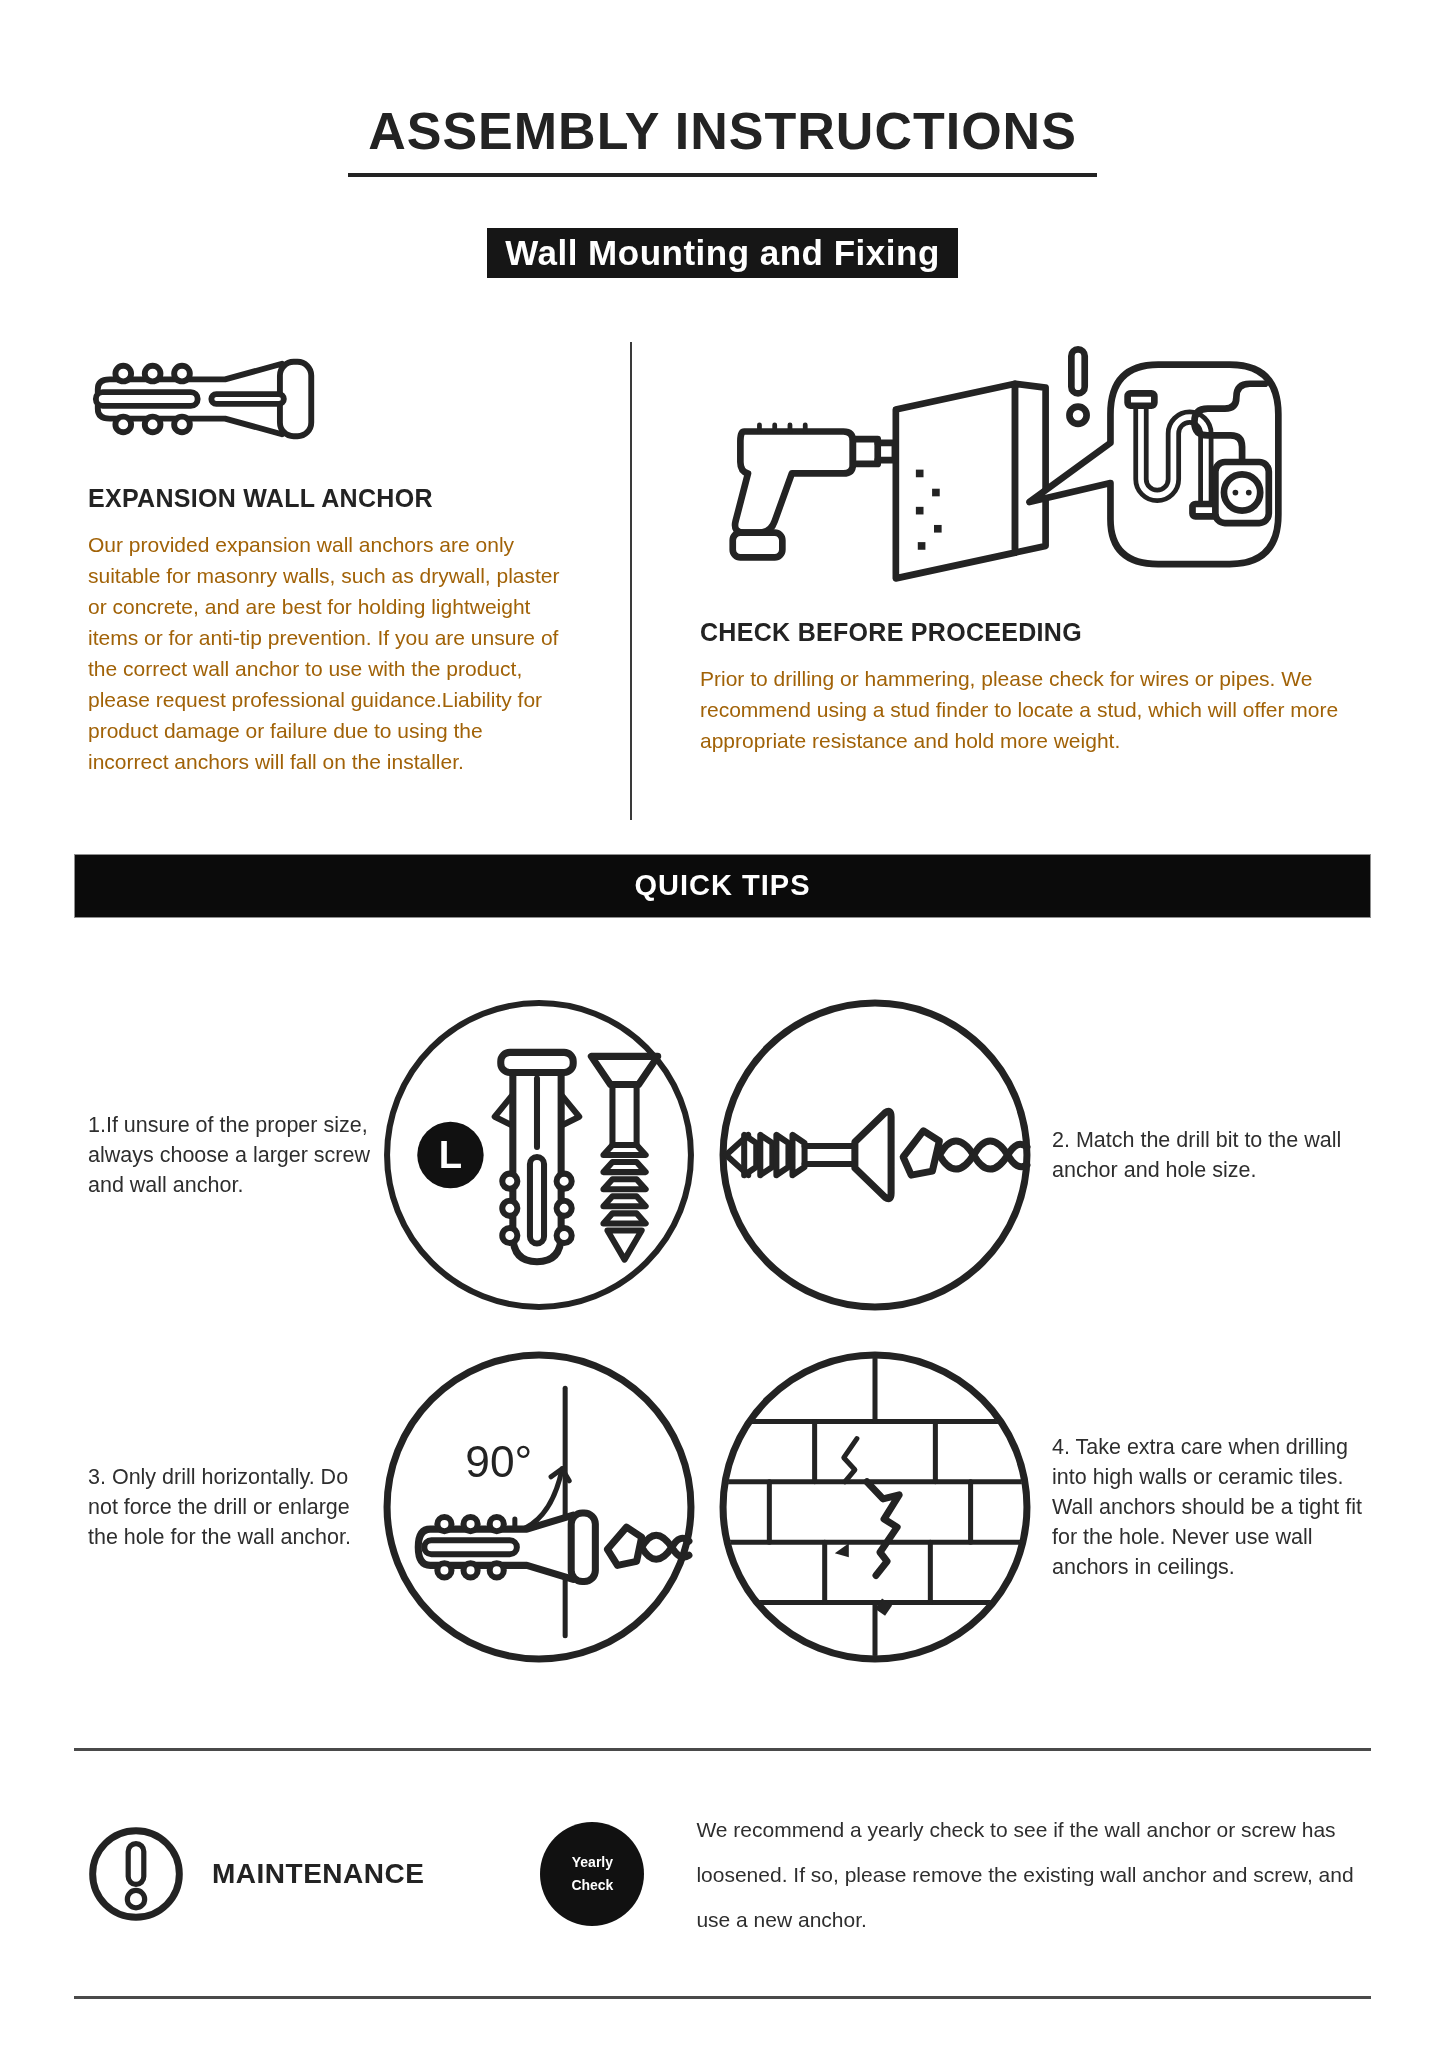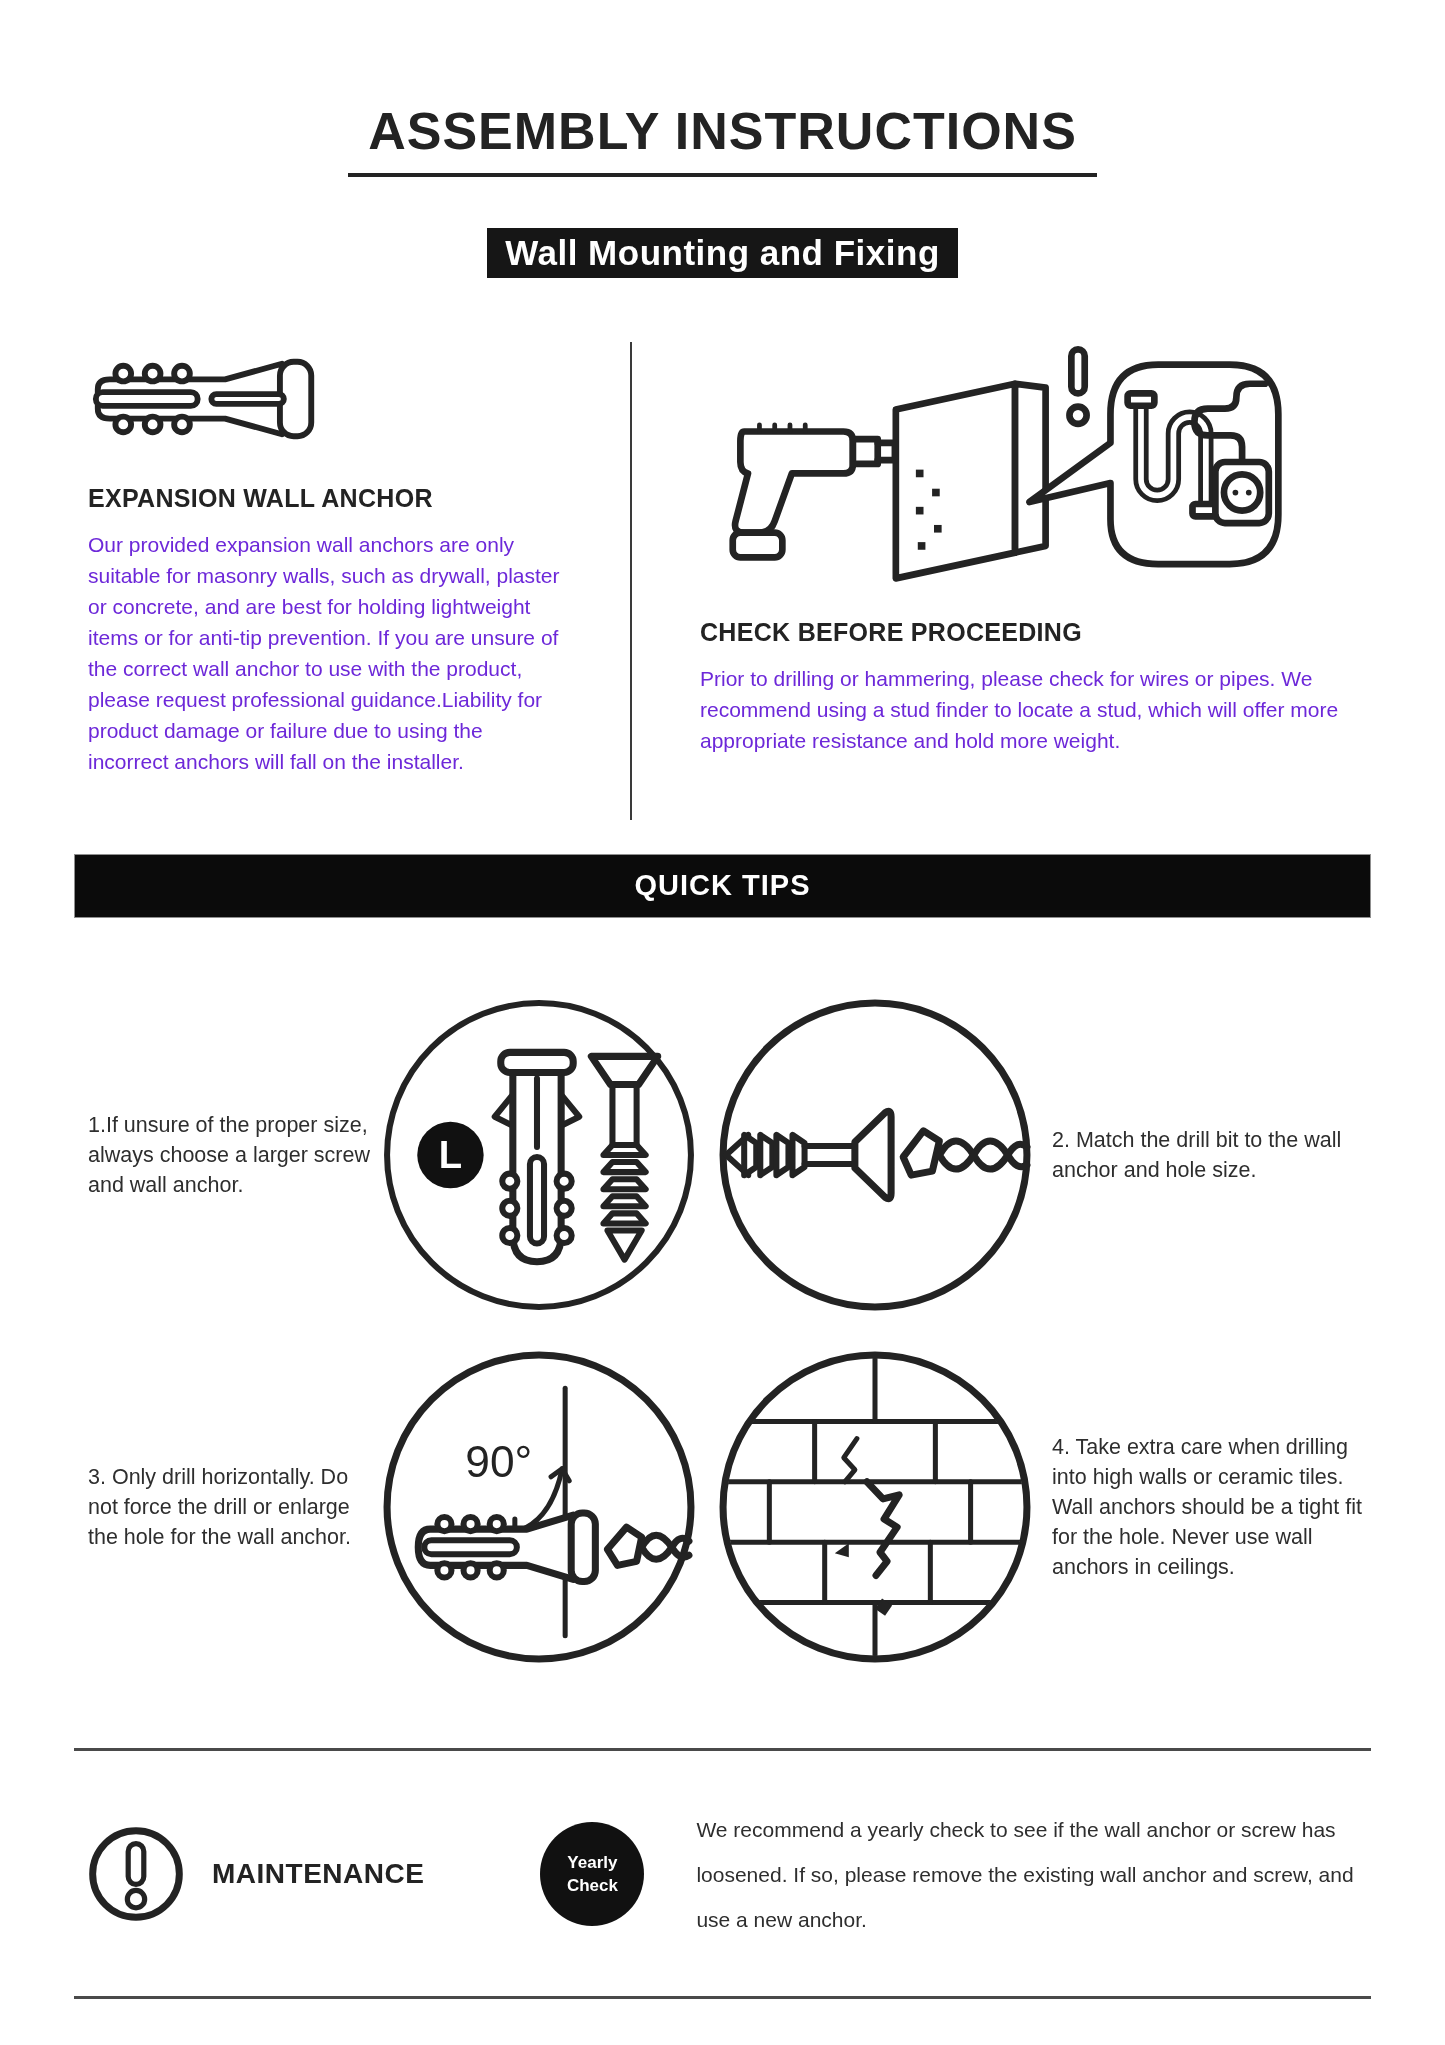--- a/index.html
+++ b/index.html
@@ -20,21 +20,21 @@
     font-weight:bold;padding:5px 18px;letter-spacing:0.5px;
   }
   
   .top-cols{position:relative;display:flex;margin:60px 70px 0 88px;min-height:486px;}
   .col-left{width:472px;flex:none;}
   .col-right{flex:1;padding-left:140px;min-width:0;}
   .divider-v{position:absolute;left:542px;top:4px;bottom:4px;width:2px;background:#3a3a3a;}
   .icon-anchor{width:235px;height:98px;display:block;margin:12px 0 36px 0;}
   .icon-drill{width:592px;height:248px;display:block;margin:0 0 32px 0;}
   .sec-h{font-size:25px;font-weight:bold;margin:12px 0 16px 0;letter-spacing:0.3px;}
-  .sec-p{font-size:21px;line-height:31px;margin:0;color:#6d28d9;}
+  .sec-p{font-size:21px;line-height:31px;margin:0;color:#a16207;}
   
   .quick-tips{
     margin:30px 74px 0;background:#0b0b0b;border:1px solid #8f8f8f;height:62px;
     display:flex;align-items:center;justify-content:center;color:#ffffff;
     font-size:29px;font-weight:bold;letter-spacing:1px;
   }
   .tips-row{display:flex;align-items:center;margin:30px 70px 0 88px;}
   .tips-row.first{margin-top:76px;}
   .tip-text{font-size:21.5px;line-height:30px;color:#2e2e2e;}
   .tip-text.left{width:288px;flex:none;}
@@ -44,21 +44,21 @@
   .tip-circle svg{width:100%;height:100%;display:block;}
   
   .rule{margin:80px 74px 0;border-top:3px solid #4a4a4a;height:0;}
   .rule.bottom{margin-top:54px;}
   .maintenance{display:flex;align-items:center;margin:56px 70px 0 84px;}
   .icon-warning{width:104px;height:104px;flex:none;display:block;}
   .m-title{font-size:28px;font-weight:bold;margin:0 0 0 24px;letter-spacing:0.5px;flex:none;}
   .yearly-badge{
     width:104px;height:104px;border-radius:50%;background:#111111;color:#ffffff;
     display:flex;flex-direction:column;align-items:center;justify-content:center;
-    font-size:17px;font-weight:bold;line-height:23px;margin-left:116px;flex:none;
+    font-size:14px;font-weight:bold;line-height:23px;margin-left:116px;flex:none;
   }
   .m-text{font-size:21px;line-height:45px;width:658px;margin:0 0 0 52px;color:#2e2e2e;}
   svg text{font-family:"Liberation Sans", sans-serif;}
 </style>
 </head>
 <body>
 
 <div class="page">
 
   <div class="title-wrap">

